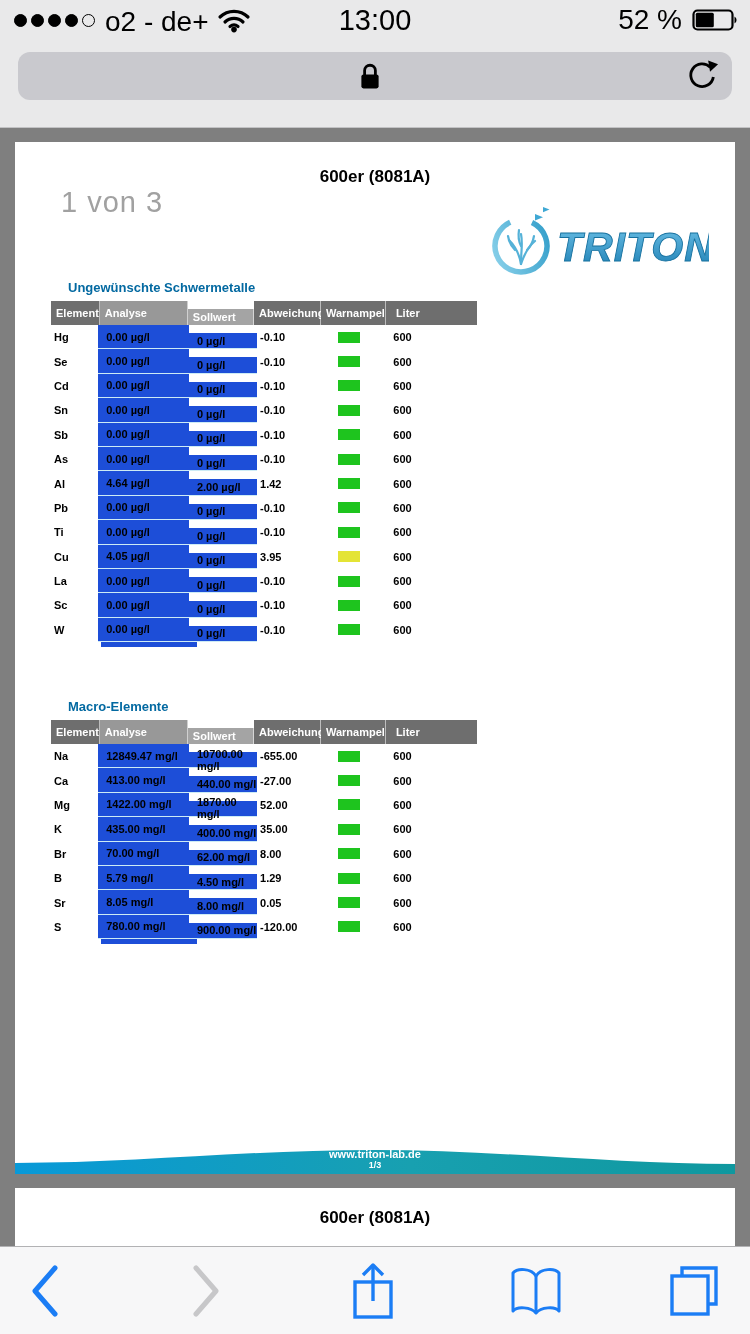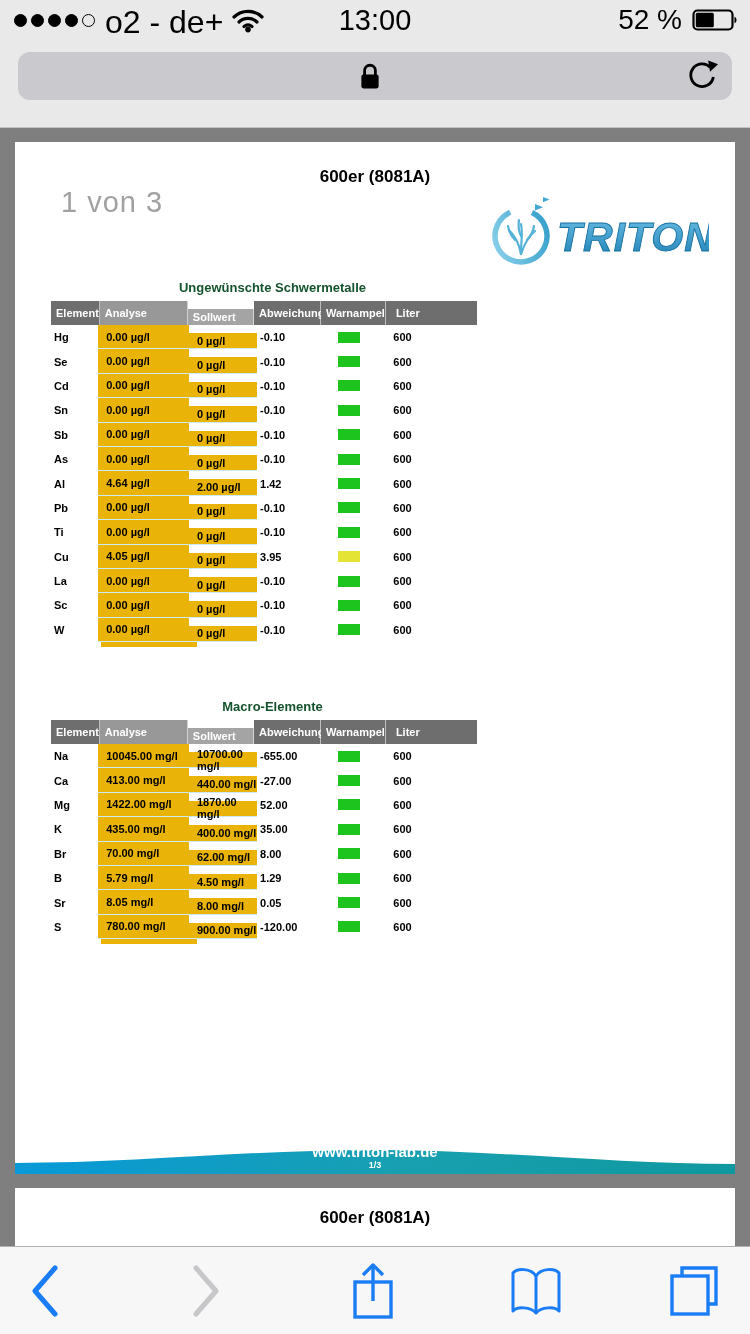--- a/index.html
+++ b/index.html
@@ -5,67 +5,67 @@
   html,body{margin:0;padding:0;background:#444;}
   .screen{position:relative;width:750px;height:1334px;margin:0 auto;overflow:hidden;
     font-family:"Liberation Sans","DejaVu Sans",sans-serif;background:#7f7f7f;}
 
   
   .status-bar{position:absolute;top:0;left:0;right:0;height:40px;background:#e9e9ea;z-index:5;}
   .sb-left{position:absolute;left:14px;top:0;height:40px;display:flex;align-items:center;}
   .dots{display:flex;align-items:center;}
   .dot{width:13px;height:13px;border-radius:50%;border:1.5px solid #000;box-sizing:border-box;margin-right:4px;background:transparent;}
   .dot.filled{background:#000;}
-  .carrier{font-size:32px;color:#000;margin:4px 8px 0 6px;white-space:nowrap;}
+  .carrier{font-size:28px;color:#000;margin:4px 8px 0 6px;white-space:nowrap;}
   .sb-time{position:absolute;left:0;right:0;top:0;height:40px;display:flex;align-items:center;justify-content:center;font-size:29px;color:#000;}
   .sb-right{position:absolute;right:12px;top:0;height:40px;display:flex;align-items:center;}
   .batt-pct{font-size:28px;color:#000;margin-right:10px;}
 
   
   .addr-wrap{position:absolute;top:40px;left:0;right:0;height:88px;background:#e9e9ea;border-bottom:1px solid #c2c2c4;z-index:5;box-sizing:border-box;}
   .url-field{position:absolute;left:18px;right:18px;top:12px;height:48px;background:#c9c9ce;border-radius:12px;}
   .url-center{position:absolute;left:0;right:0;top:0;height:48px;display:flex;align-items:center;justify-content:center;font-size:30px;color:#151515;}
   .lock{margin-right:10px;display:flex;}
   .reload-btn{position:absolute;right:10px;top:6px;width:40px;height:36px;border:none;background:none;padding:0;display:flex;align-items:center;justify-content:center;cursor:pointer;}
 
   
   .content{position:absolute;top:129px;left:0;right:0;bottom:88px;background:#7f7f7f;overflow:hidden;}
   .page{position:absolute;left:15px;width:720px;background:#fff;}
   .page1{top:13px;height:1032px;}
   .page2{top:1059px;height:58px;}
   .doc-title{position:absolute;top:25px;left:0;right:0;text-align:center;font-size:17px;font-weight:bold;color:#000;}
   .page2 .doc-title{top:20px;}
   .page-num{position:absolute;top:44px;left:46px;font-size:29px;color:#a1a1a1;letter-spacing:1px;}
-  .logo{position:absolute;top:52px;right:26px;}
+  .logo{position:absolute;top:62px;right:26px;}
 
   .section{position:absolute;left:36px;}
   .sec1{top:138px;}
   .sec2{top:557px;}
-  .sec-heading{font-size:13px;font-weight:bold;color:#14532d;margin:0 0 6px 17px;text-align:center;}
+  .sec-heading{font-size:13px;font-weight:bold;color:#0369a1;margin:0 0 6px 17px;}
 
   
   .ttable{width:426px;}
   .trow{display:flex;height:24.4px;}
   .trow.thead{height:24px;}
   .trow.tail{height:5px;}
   .tcell{box-sizing:border-box;display:flex;align-items:center;font-size:11px;font-weight:bold;color:#000;padding-left:3px;}
   .c0{width:50px;}.c1{width:96px;}.c2{width:72px;margin-top:8px;}.c3{width:67px;}.c4{width:66px;}.c5{width:99px;}
   .tcell.h{background:#6e6e6e;color:#fff;border-right:1px solid rgba(255,255,255,.55);padding-left:5px;}
   .tcell.h.c5{border-right:none;padding-left:10px;}
   .tcell.h.l1{background:#989898;}
   .tcell.h.l2{background:#a4a4a4;}
-  .tcell.blue{background:#eab308;border-bottom:1px solid #cdebf5;padding-left:8px;}
+  .tcell.blue{background:#1d4ed8;border-bottom:1px solid #cdebf5;padding-left:8px;}
   .trow.tail .tcell.blue{border-bottom:none;}
   .tcell.warn{padding-left:18px;}
   .tcell.liter{padding-left:10px;}
   .swatch{display:block;width:22px;height:11px;}
 
   
   .wave{position:absolute;left:0;bottom:0;width:720px;height:30px;}
-  .footer-url{position:absolute;left:0;right:0;bottom:14px;text-align:center;font-size:15px;font-weight:bold;color:#fff;z-index:2;}
+  .footer-url{position:absolute;left:0;right:0;bottom:14px;text-align:center;font-size:11px;font-weight:bold;color:#fff;z-index:2;}
   .footer-page{position:absolute;left:0;right:0;bottom:4px;text-align:center;font-size:9px;font-weight:bold;color:#fff;z-index:2;}
 
   
   .toolbar{position:absolute;left:0;right:0;bottom:0;height:88px;background:#f7f7f8;border-top:1px solid #b2b2b4;box-sizing:border-box;z-index:5;}
   .tb-btn{position:absolute;top:14px;width:60px;height:60px;border:none;background:none;padding:0;display:flex;align-items:center;justify-content:center;cursor:pointer;}
   .tb-back{left:15px;}
   .tb-fwd{left:176px;}
   .tb-share{left:343px;}
   .tb-book{left:506px;}
   .tb-tabs{left:664px;}
@@ -316,21 +316,21 @@
             <div class="trow thead">
               <div class="tcell h c0">Element</div>
               <div class="tcell h c1 l1">Analyse</div>
               <div class="tcell h c2 l2">Sollwert</div>
               <div class="tcell h c3">Abweichung</div>
               <div class="tcell h c4">Warnampel</div>
               <div class="tcell h c5">Liter</div>
             </div>
             <div class="trow">
               <div class="tcell c0">Na</div>
-              <div class="tcell c1 blue">10045.00 mg/l</div>
+              <div class="tcell c1 blue">12849.47 mg/l</div>
               <div class="tcell c2 blue">10700.00 mg/l</div>
               <div class="tcell c3">-655.00</div>
               <div class="tcell c4 warn">
                 <div class="swatch" style="background: rgb(30, 196, 30);"></div>
               </div>
               <div class="tcell c5 liter">600</div>
             </div>
             <div class="trow">
               <div class="tcell c0">Ca</div>
               <div class="tcell c1 blue">413.00 mg/l</div>

